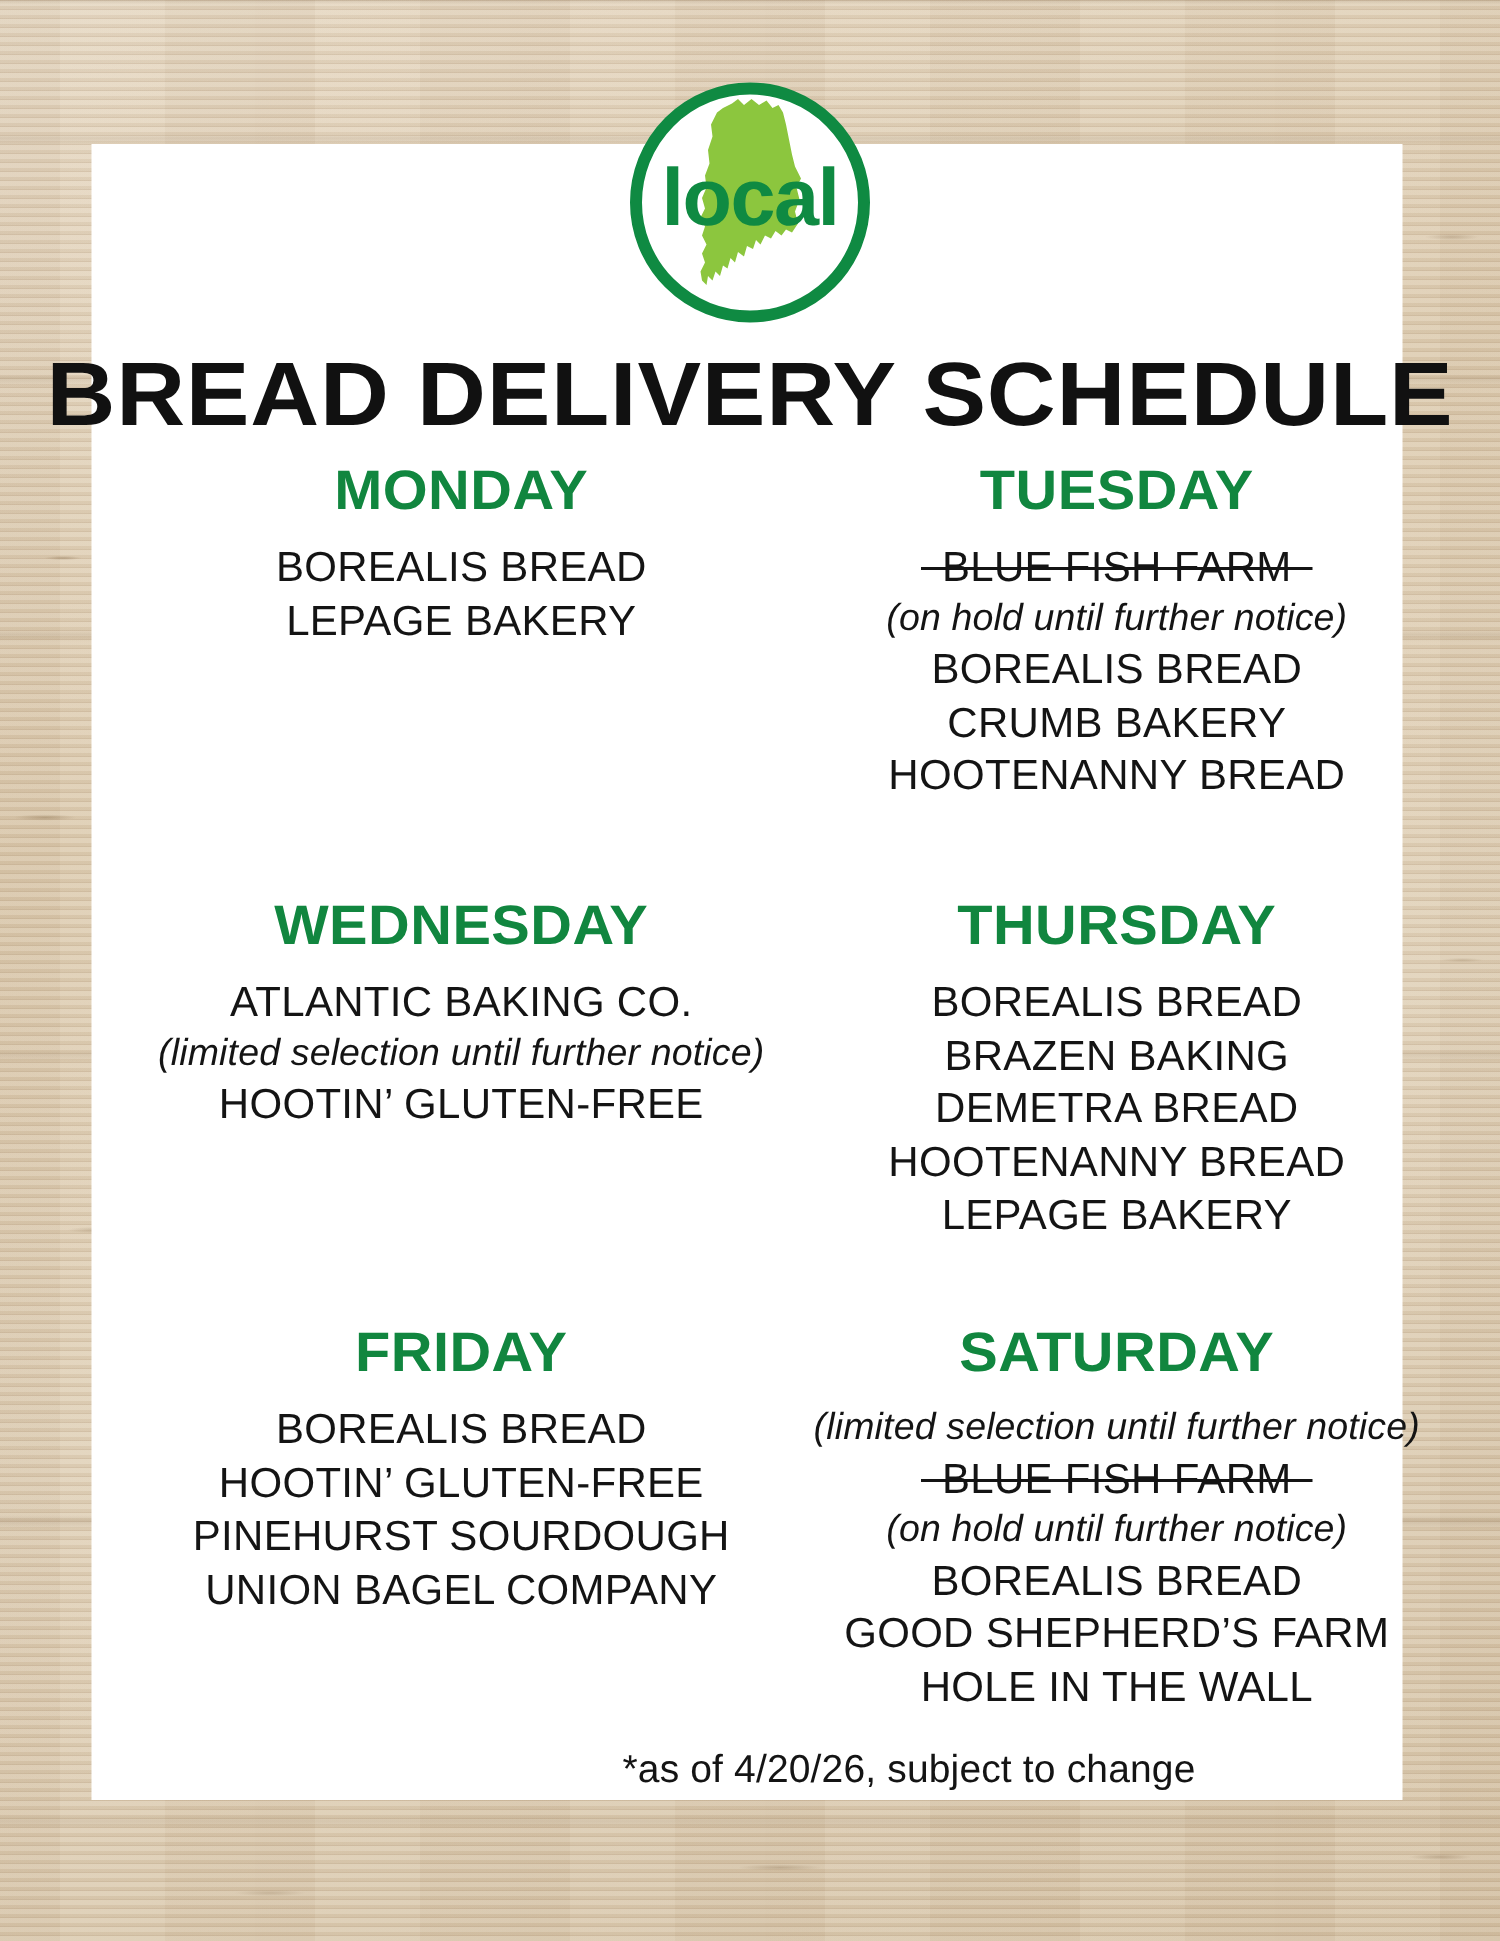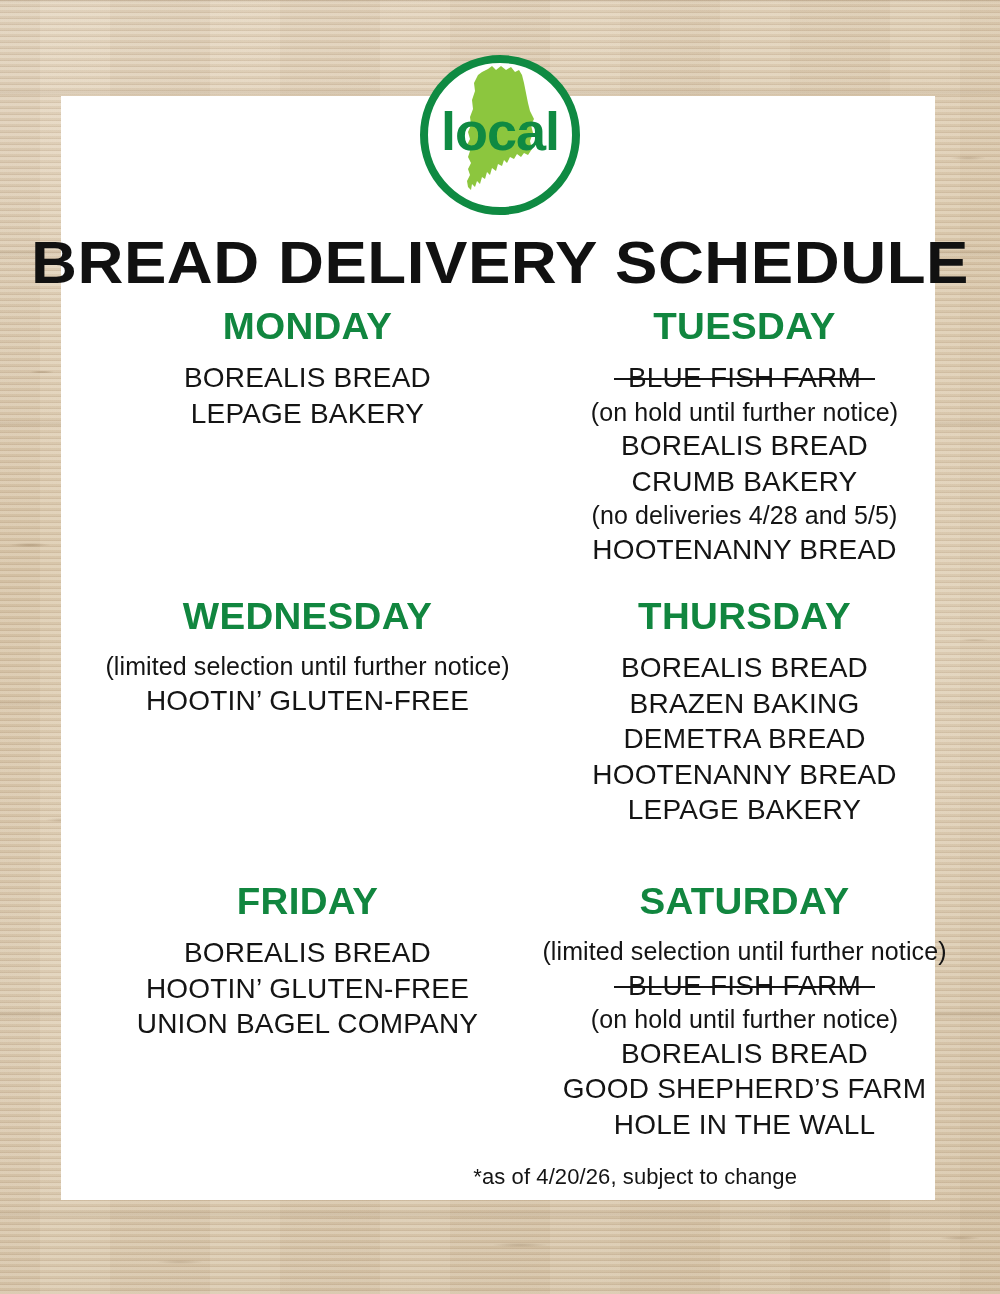--- a/index.html
+++ b/index.html
@@ -159,37 +159,38 @@
     background: #141414;
   }
   .note {
     font-family: "Liberation Sans", sans-serif;
     font-weight: 300;
     font-size: 25px;
     line-height: 1.3;
     color: #141414;
     letter-spacing: 0.1px;
     white-space: nowrap;
+    font-style: italic;
   }
 
   
   .row-1 { height: 290px; }
   .row-2 { height: 285px; }
   .row-3 { height: 0; }
 
   
   #footnote {
     position: absolute;
     left: 0;
     top: 1164px;
     width: 797px;
     text-align: right;
     font-family: "Liberation Sans", sans-serif;
     font-weight: 300;
-    font-size: 22px;
+    font-size: 26px;
     color: #141414;
     letter-spacing: 0.1px;
   }
 </style>
 </head>
 <body>
 
 <div id="wood-bg"></div>
 <div id="wood-knots"></div>
 
@@ -221,30 +222,30 @@
           <div class="entry">LEPAGE BAKERY</div>
         </div>
     </div>
     <div class="day-col">
       <div class="day-heading">TUESDAY</div>
       <div class="day-entries">
           <div class="entry"><span class="entry struck">BLUE FISH FARM</span></div>
           <div class="note">(on hold until further notice)</div>
           <div class="entry">BOREALIS BREAD</div>
           <div class="entry">CRUMB BAKERY</div>
-          <div class="note">(no deliveries 4/28 and 5/5)</div>
           <div class="entry">HOOTENANNY BREAD</div>
         </div>
     </div>
   </div>
 
   <div class="day-row row-2">
     <div class="day-col">
       <div class="day-heading">WEDNESDAY</div>
       <div class="day-entries">
+          <div class="entry">ATLANTIC BAKING CO.</div>
           <div class="note">(limited selection until further notice)</div>
           <div class="entry">HOOTIN’ GLUTEN-FREE</div>
         </div>
     </div>
     <div class="day-col">
       <div class="day-heading">THURSDAY</div>
       <div class="day-entries">
           <div class="entry">BOREALIS BREAD</div>
           <div class="entry">BRAZEN BAKING</div>
           <div class="entry">DEMETRA BREAD</div>
@@ -253,20 +254,21 @@
         </div>
     </div>
   </div>
 
   <div class="day-row row-3">
     <div class="day-col">
       <div class="day-heading">FRIDAY</div>
       <div class="day-entries">
           <div class="entry">BOREALIS BREAD</div>
           <div class="entry">HOOTIN’ GLUTEN-FREE</div>
+          <div class="entry">PINEHURST SOURDOUGH</div>
           <div class="entry">UNION BAGEL COMPANY</div>
         </div>
     </div>
     <div class="day-col">
       <div class="day-heading">SATURDAY</div>
       <div class="day-entries">
           <div class="note">(limited selection until further notice)</div>
           <div class="entry"><span class="entry struck">BLUE FISH FARM</span></div>
           <div class="note">(on hold until further notice)</div>
           <div class="entry">BOREALIS BREAD</div>

